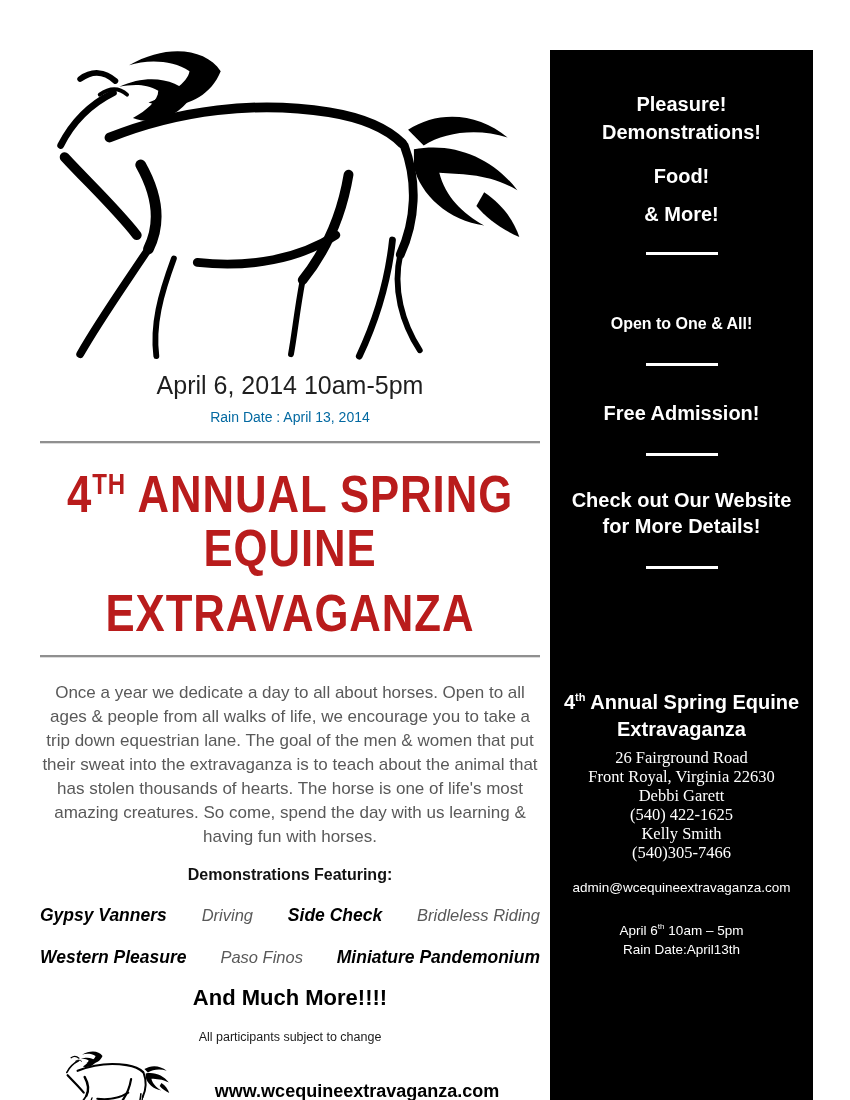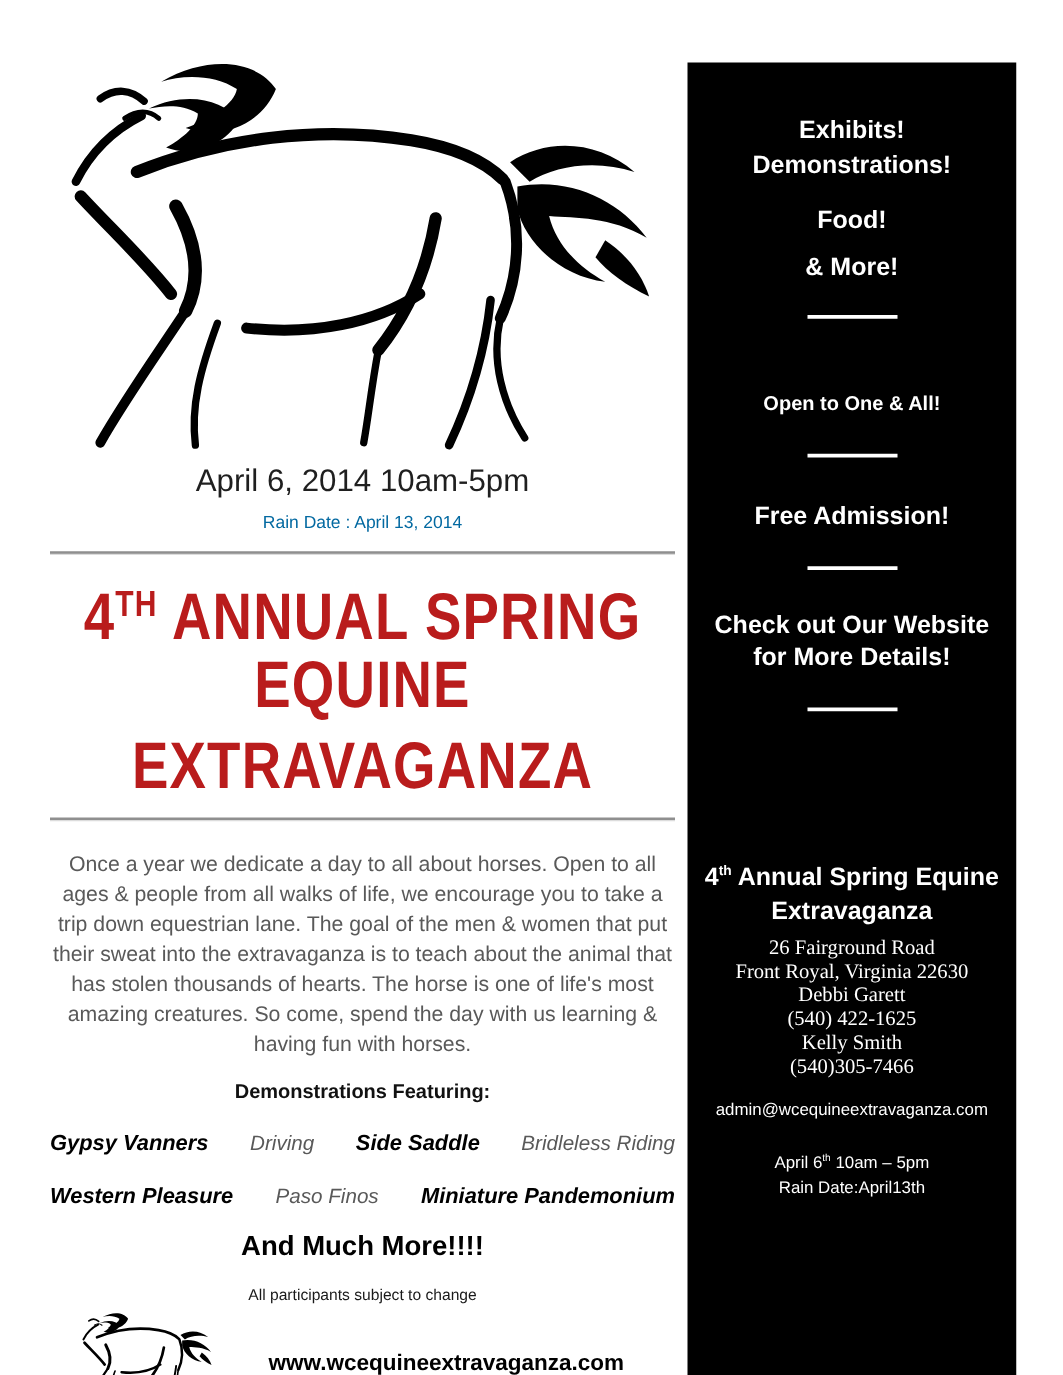--- a/index.html
+++ b/index.html
@@ -96,21 +96,21 @@
 
     <div class="rule"></div>
 
     <p class="intro">Once a year we dedicate a day to all about horses. Open to all ages &amp; people from all walks of life, we encourage you to take a trip down equestrian lane. The goal of the men &amp; women that put their sweat into the extravaganza is to teach about the animal that has stolen thousands of hearts. The horse is one of life's most amazing creatures. So come, spend the day with us learning &amp; having fun with horses.</p>
 
     <div class="demos-heading">Demonstrations Featuring:</div>
 
     <div class="demo-row">
       <span class="demo-bold">Gypsy Vanners</span>
       <span class="demo-reg">Driving</span>
-      <span class="demo-bold">Side Saddle</span>
+      <span class="demo-bold">Side Check</span>
       <span class="demo-reg">Bridleless Riding</span>
     </div>
     <div class="demo-row">
       <span class="demo-bold">Western Pleasure</span>
       <span class="demo-reg">Paso Finos</span>
       <span class="demo-bold">Miniature Pandemonium</span>
     </div>
 
     <div class="and-more">And Much More!!!!</div>
     <div class="disclaimer">All participants subject to change</div>
@@ -119,21 +119,21 @@
       <svg class="small-horse" viewBox="0 0 490 330">
         <use href="#horse"></use>
       </svg>
       <div class="website">www.wcequineextravaganza.com</div>
     </div>
   </div>
 
   <div class="sidebar">
 
     <div class="promo">
-      <div>Exhibits!</div>
+      <div>Pleasure!</div>
       <div>Demonstrations!</div>
     </div>
     <div class="promo m1">Food!</div>
     <div class="promo m2">&amp; More!</div>
 
     <div class="sdivider d1"></div>
 
     <div class="open-line">Open to One &amp; All!</div>
 
     <div class="sdivider d2"></div>

